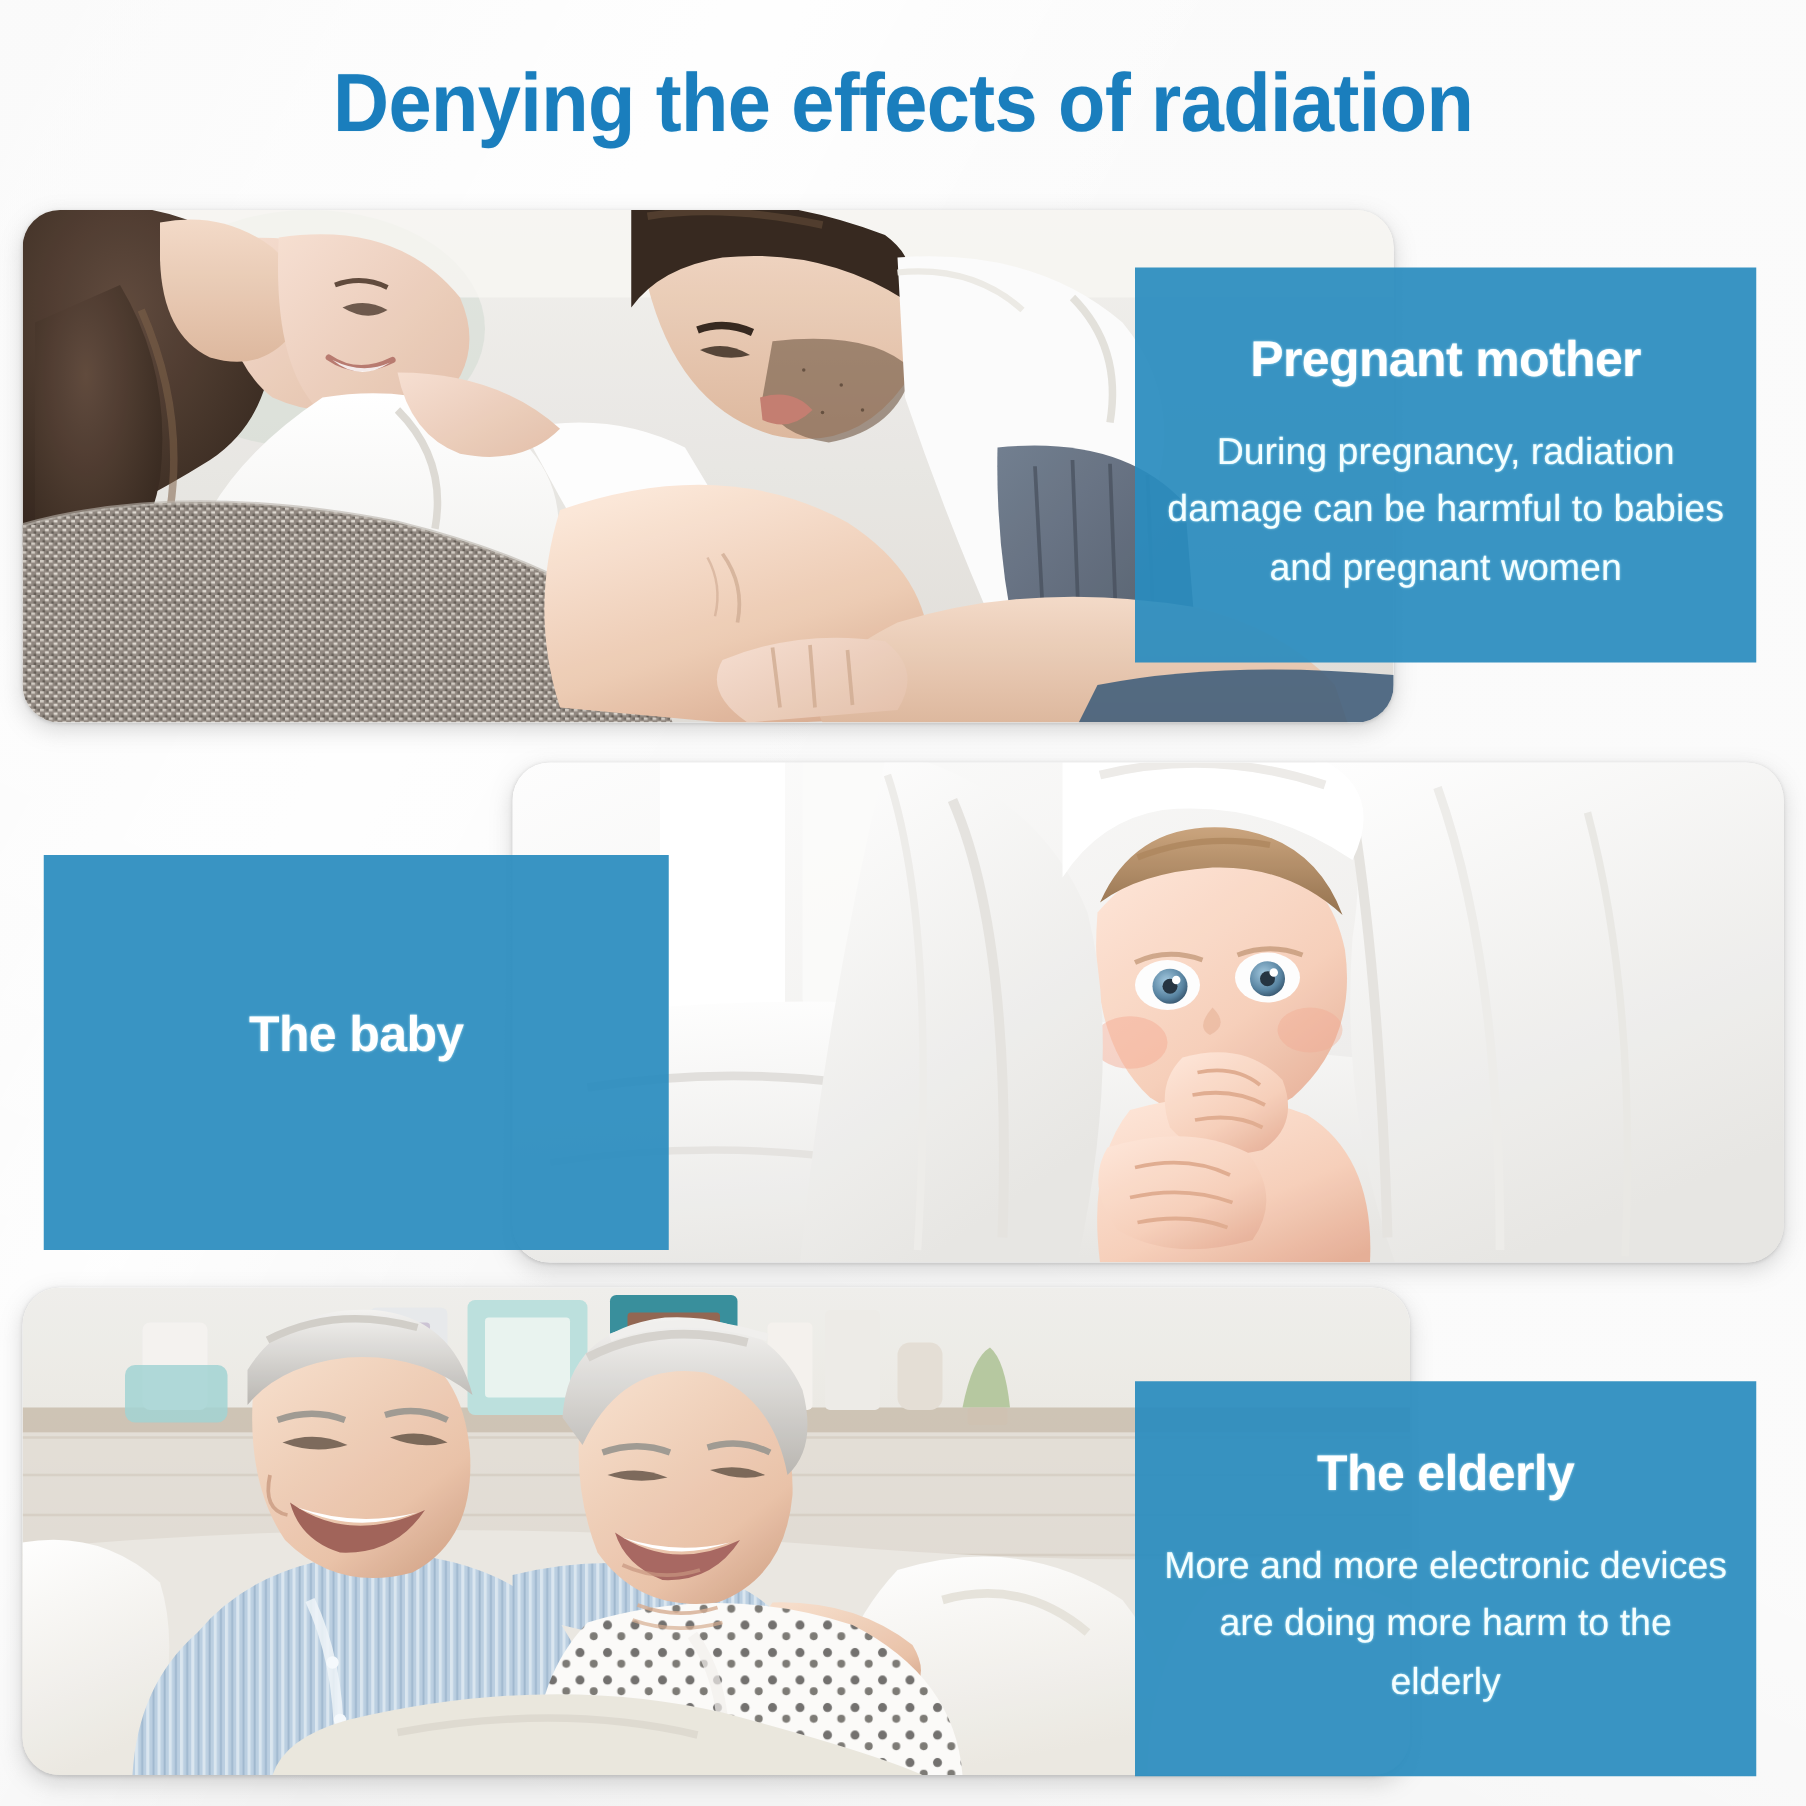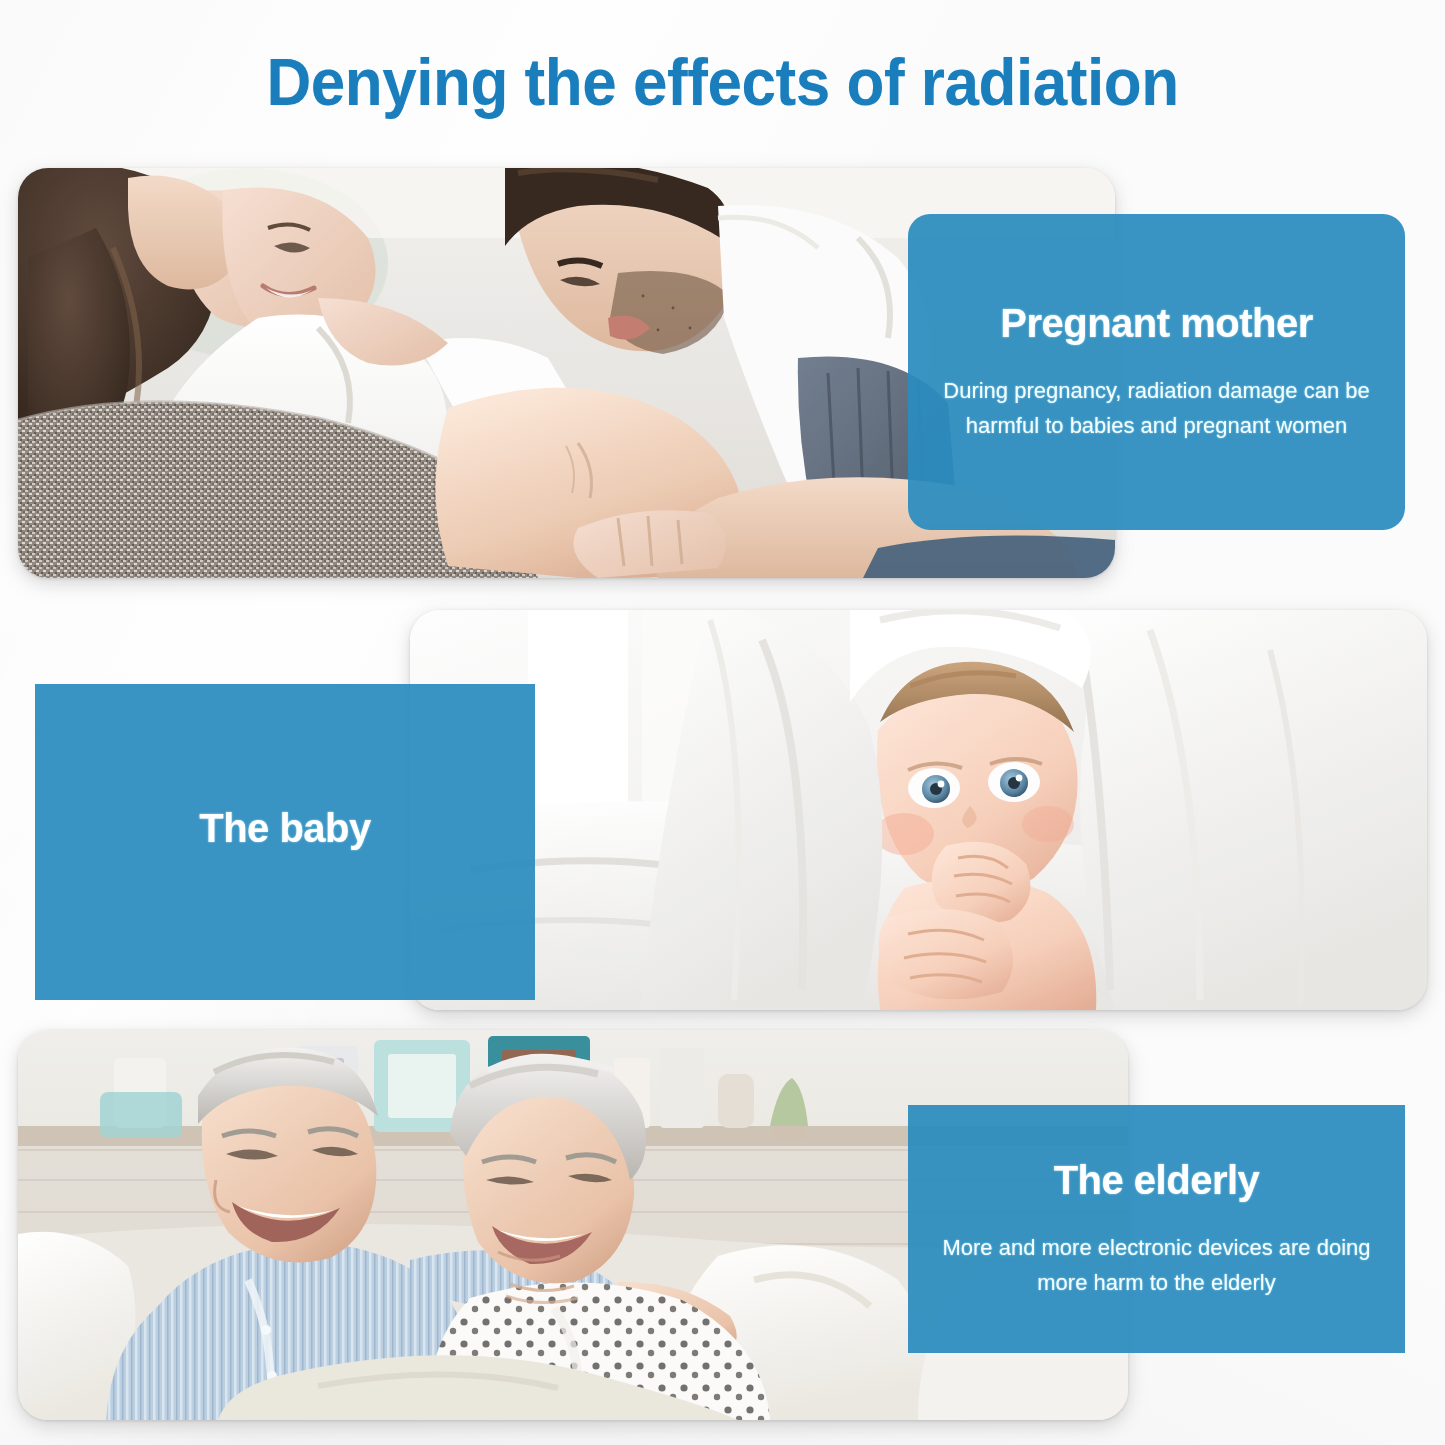--- a/index.html
+++ b/index.html
@@ -52,29 +52,29 @@
     display:flex; flex-direction:column; justify-content:center;
     text-align:center;
   }
   .panel .head{
     font-size:40px; font-weight:bold;
     letter-spacing:-.5px;
     text-shadow:0 0 2px rgba(190,235,250,.95);
     margin-bottom:28px;
   }
   .panel .body{
-    font-size:22px; line-height:1.55;
+    font-size:30px; line-height:1.55;
     font-weight:400;
     color:#f4feff;
     text-shadow:0 0 2px rgba(175,232,250,.9);
   }
 
-  #panel-pregnant{ left:908px; top:214px;  width:497px; height:316px;border-radius:22px; }
+  #panel-pregnant{ left:908px; top:214px;  width:497px; height:316px; }
   #panel-baby    { left:35px;  top:648px;  width:500px; height:316px;margin-top:36px; }
-  #panel-elderly { left:908px; top:1105px; width:497px; height:248px; }
+  #panel-elderly { left:908px; top:1105px; width:497px; height:316px; }
 </style>
 </head>
 <body>
 
 <div class="title">Denying the effects of radiation</div>
 
 <div class="card" id="card-pregnant">
   <svg viewBox="0 0 1097 410" preserveAspectRatio="xMidYMid slice">
     <defs>
       <linearGradient id="p1bg" x1="0" y1="0" x2="0" y2="1">

